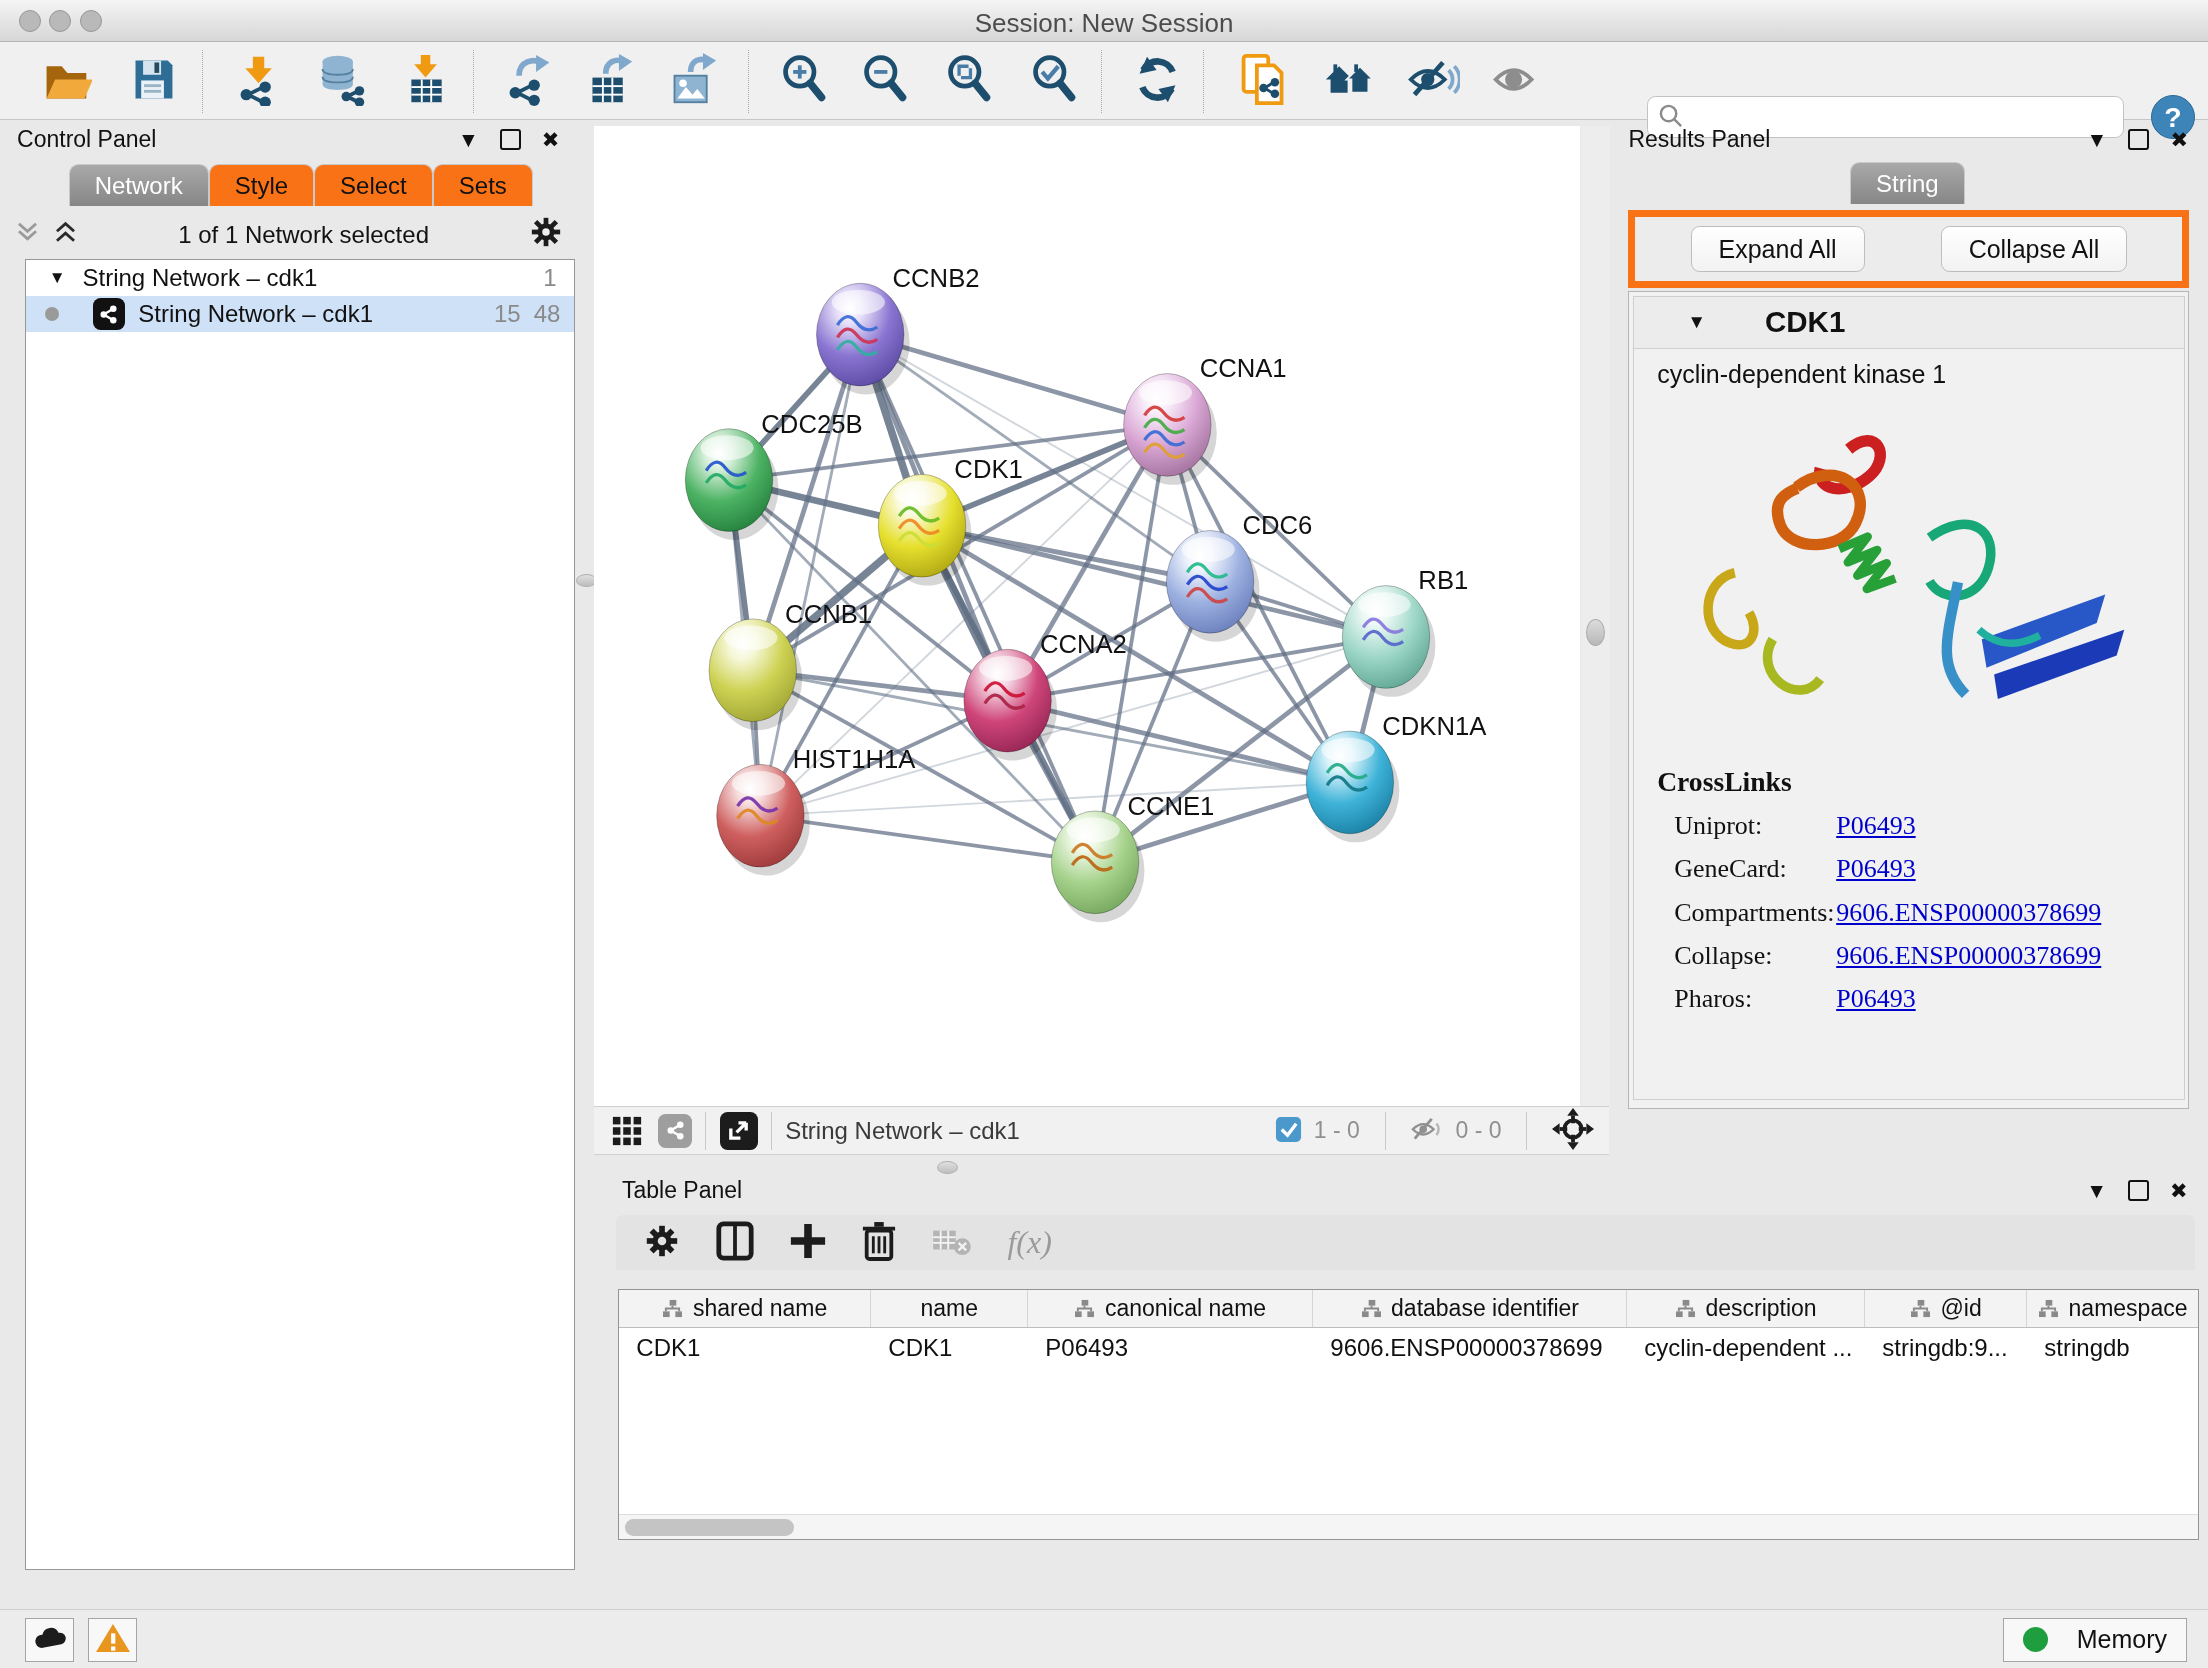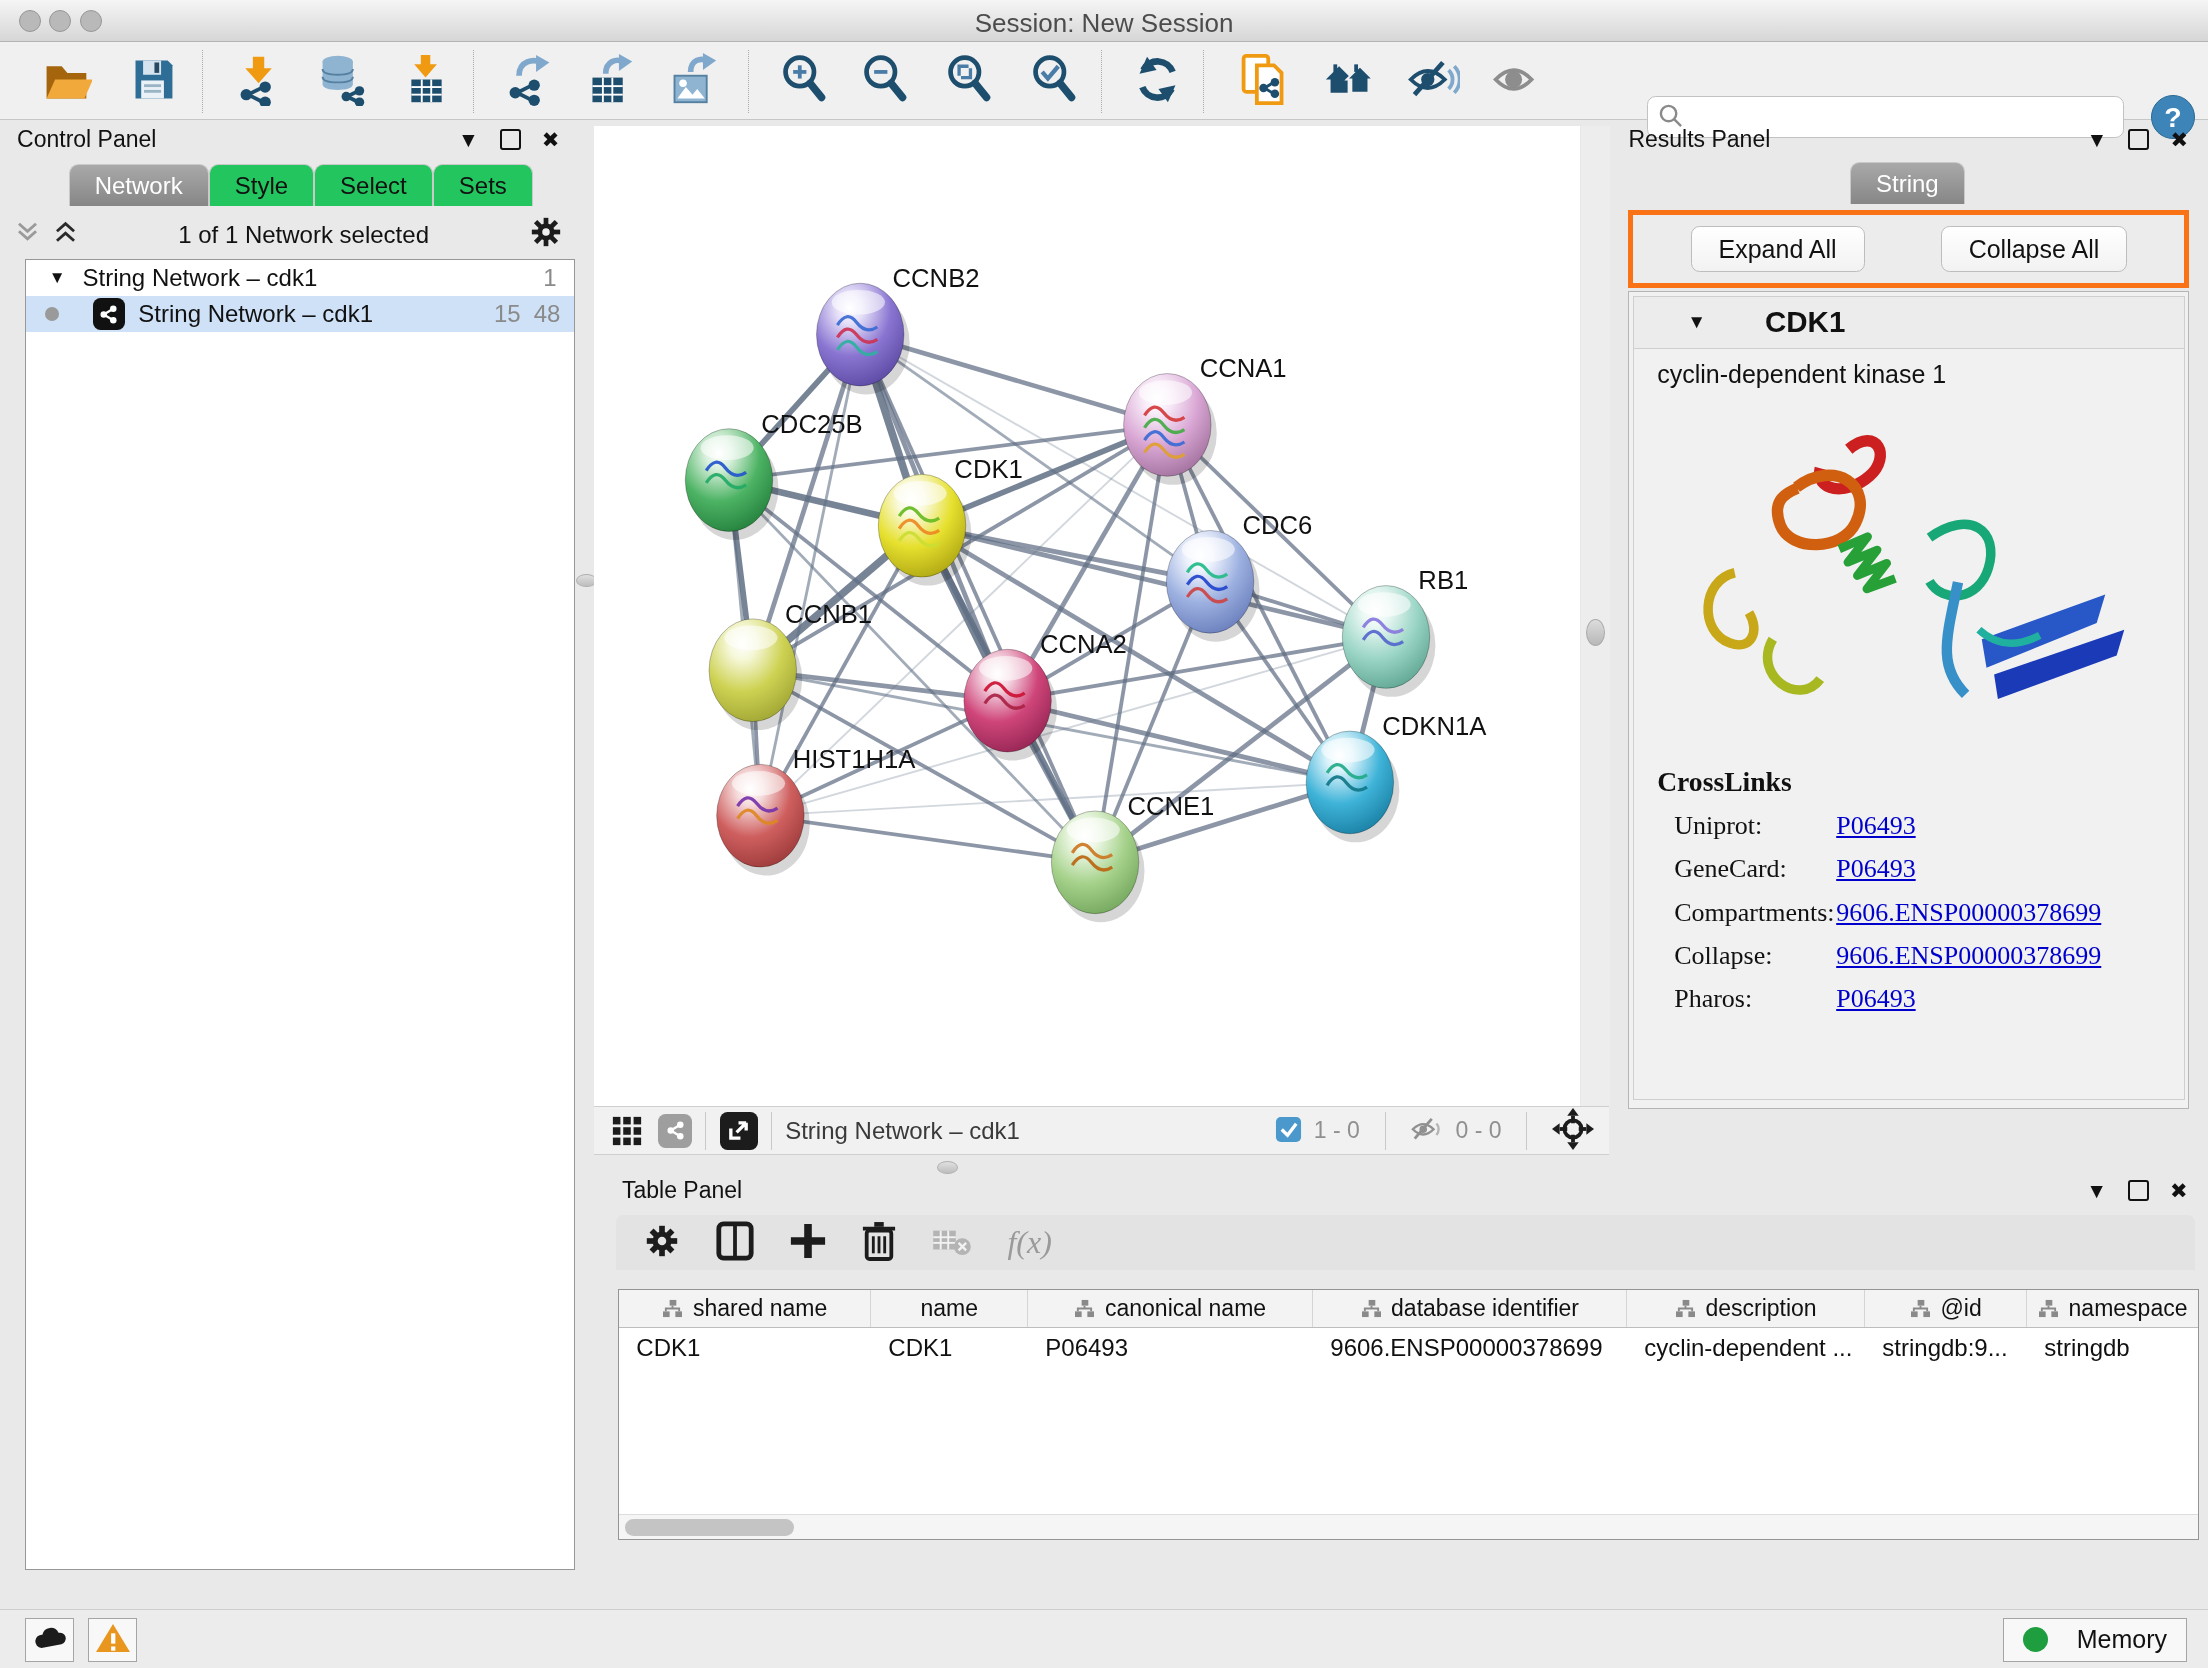--- a/index.html
+++ b/index.html
@@ -26,21 +26,21 @@
   #search-box input { border:none; outline:none; font-size:23px; flex:1;
     font-family:"Liberation Sans",sans-serif; background:transparent; }
   #help-btn { position:absolute; left:2151px; top:53px; width:44px; height:44px; border-radius:50%;
     background:#3d85b8; border:1.9px solid #2a6a94; color:#fff; font-size:28.5px; font-weight:bold;
     display:flex; align-items:center; justify-content:center; }
 
   
   .panel-head { display:flex; align-items:center; font-size:23px; color:#111;gap:14px; }
   .ph-icons { margin-left:auto; display:flex; align-items:center; gap:21px; font-size:21px; }
   .ph-float { width:21px; height:21px; border:2.9px solid #111; border-radius:2.9px; }
-  .tab { display:inline-block; font-size:24px; padding:6.7px 25px; background:#22c55e;
+  .tab { display:inline-block; font-size:24px; padding:6.7px 25px; background:#f97316;
     border:1px solid #c9c9c9; border-bottom:none; border-radius:9.5px 9.5px 0 0; color:#111; }
   .tab.sel { background:linear-gradient(#a9a9a9,#868686); color:#fff; }
 
   
   #control-panel { position:absolute; left:5.7px; top:126px; width:576px; height:1472px; }
   #cp-tabs { position:absolute; left:63px; top:38px; }
   #cp-selbar { position:absolute; left:9.5px; top:88px; width:557px; height:42px;
     display:flex; align-items:center; font-size:24px; }
   #cp-list { position:absolute; left:19px; top:133px; width:550px; bottom:28.5px;
     background:#fff; border:1.9px solid #979797; }
@@ -62,21 +62,21 @@
   .ntsep { width:0; height:38px; border-left:1px solid #c9c9c9; margin:0 13.3px; }
   #net-toolbar .netname { font-size:24px; color:#3a3a3a; }
   #net-toolbar .cnttxt { font-size:23px; color:#8f8f8f; }
   .split-dot { position:absolute; width:21px; height:13.3px; border-radius:50%;
     background:linear-gradient(#e0e0e0,#bdbdbd); border:1px solid #b0b0b0; }
 
   
   #results-panel { position:absolute; left:1617px; top:126px; width:586px; height:1041px; }
   #rp-tab { position:absolute; left:233px; top:36px; }
   #rp-expbox { position:absolute; left:11.4px; top:84px; width:561px; height:78px;
-    background:#ececec; border:5px solid #f97316; display:flex; align-items:center;
+    background:#ececec; border:7px solid #f97316; display:flex; align-items:center;
     justify-content:center; gap:76px; }
   .wbtn { background:linear-gradient(#ffffff,#f2f2f2); border:1px solid #bdbdbd; border-radius:8.6px;
     font-size:25px; padding:7.6px 27px; color:#111; }
   #rp-main { position:absolute; left:11.4px; top:165px; width:561px; height:818px;
     background:#f1f1f1; border:1px solid #b5b5b5; padding:3.8px; }
   #rp-gene-head { height:53px; display:flex; align-items:center; background:#ececec;
     border:1px solid #cfcfcf; }
   #rp-body { border:1px solid #cfcfcf; border-top:none; height:751px; position:relative; background:#f1f1f1; }
   #rp-desc { font-size:25px; padding:11.4px 23px 0 23px; }
   .xl { font-family:"Liberation Serif", serif; }

